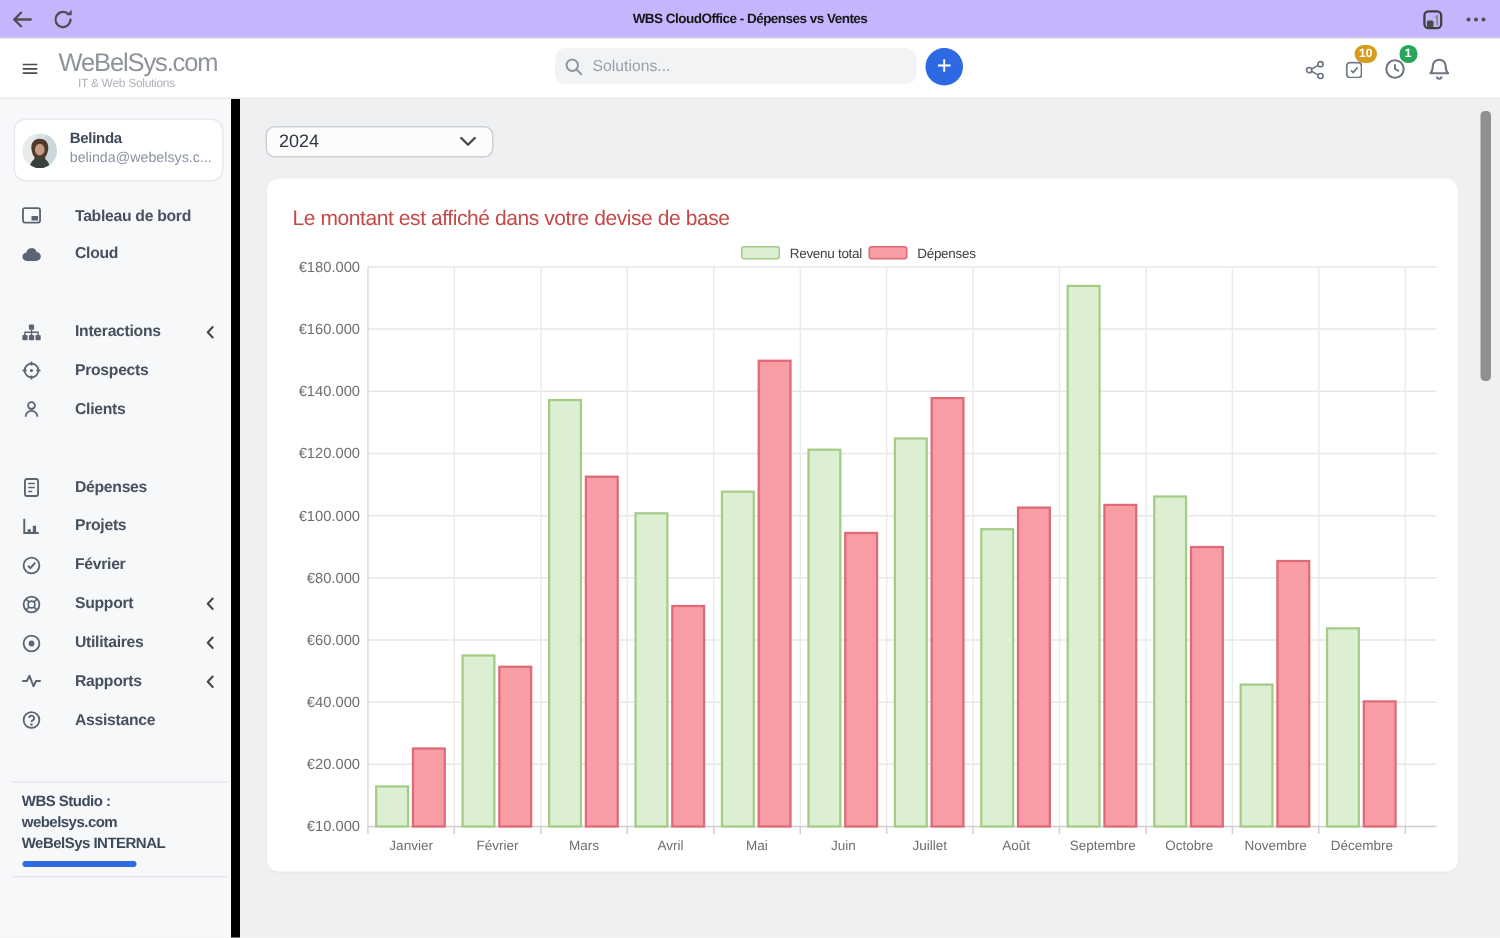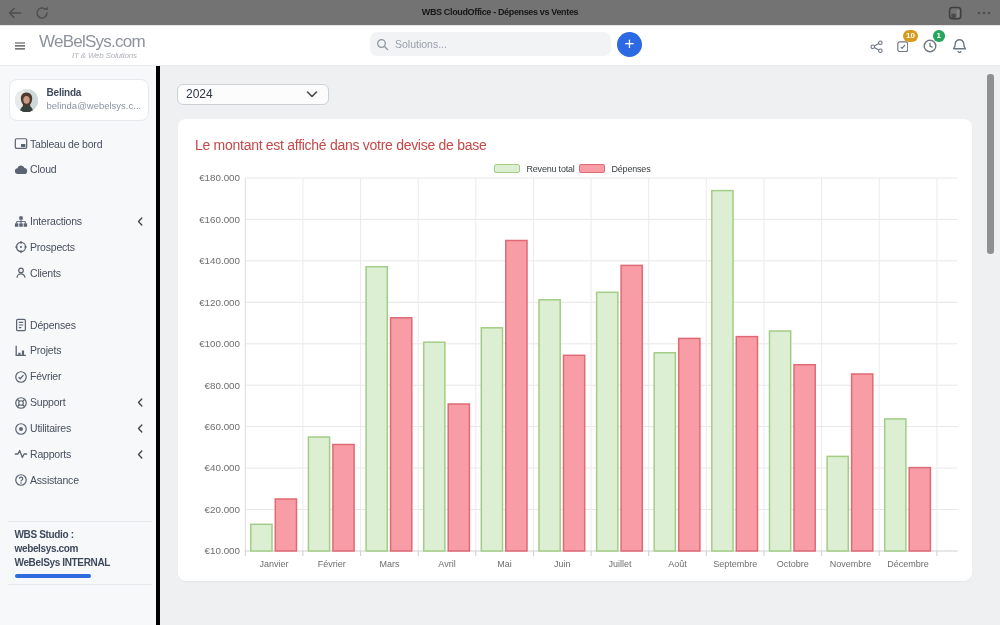--- a/index.html
+++ b/index.html
@@ -1,30 +1,30 @@
 <!DOCTYPE html>
 <html><head><meta charset="utf-8">
 <style>
 *{margin:0;padding:0;box-sizing:border-box}
 html,body{width:1000px;height:625px;overflow:hidden;font-family:"Liberation Sans",sans-serif;background:#eff0f2}
 .abs{position:absolute}
-#chrome{position:absolute;left:0;top:0;width:1000px;height:26px;background:#737373;border-bottom:1px solid #e6e5e4}
+#chrome{position:absolute;left:0;top:0;width:1000px;height:26px;background:#c4b5fd;border-bottom:1px solid #e6e5e4}
 #chrome .title{position:absolute;left:0;right:0;top:6.5px;text-align:center;font-size:9px;font-weight:bold;letter-spacing:-0.35px;color:#161616}
 #hdr{position:absolute;left:0;top:26px;width:1000px;height:40px;background:#fff;border-bottom:1px solid #e9eaec}
 .logo{position:absolute;left:39px;top:6px;font-size:17px;font-weight:400;color:#8d929b;letter-spacing:-0.75px}
-.logosub{position:absolute;left:72px;top:24.5px;font-size:8px;font-style:italic;color:#aeb2b9;letter-spacing:-0.2px}
+.logosub{position:absolute;left:52px;top:24.5px;font-size:8px;color:#aeb2b9;letter-spacing:-0.2px}
 .search{position:absolute;left:370px;top:6px;width:241px;height:24px;background:#f2f3f5;border-radius:7px;color:#98a0ac;font-size:10.5px;line-height:24px;padding-left:25px}
 .plus{position:absolute;left:617px;top:5.5px;width:25px;height:25px;border-radius:50%;background:#2c69e2;color:#fff;text-align:center;line-height:23px;font-size:17px}
-#side{position:absolute;left:0;top:66px;width:160px;height:559px;background:#f7f8fa;border-right:4px solid #000000}
+#side{position:absolute;left:0;top:66px;width:160px;height:559px;background:#f7f8fa;border-right:6px solid #000000}
 .ucard{position:absolute;left:9px;top:12.5px;width:140px;height:42.5px;background:#fff;border:1px solid #e7e9ed;border-radius:8px}
 .uname{position:absolute;left:46.5px;top:21px;font-size:10px;font-weight:bold;color:#3e4a5c;letter-spacing:-0.2px}
 .umail{position:absolute;left:46.5px;top:34px;font-size:9.5px;color:#8a93a3;white-space:nowrap}
 .mi{position:absolute;left:14px;width:146px;height:26px}
 .mic{position:absolute;left:0;top:6px;width:14px;height:14px}
-.ml{position:absolute;left:16px;top:6.5px;font-size:10.5px;font-weight:normal;color:#47505f;letter-spacing:-0.2px}
+.ml{position:absolute;left:36px;top:6.5px;font-size:10.5px;font-weight:bold;color:#47505f;letter-spacing:-0.2px}
 .chev{position:absolute;left:123px;top:8.5px;width:6px;height:9px}
 .sep{position:absolute;left:8px;width:144px;border-top:1px solid #e5e7eb}
 .foot{position:absolute;left:14.5px;font-size:10px;font-weight:bold;color:#3e4a5c;letter-spacing:-0.35px}
 .bluebar{position:absolute;left:15px;top:507.5px;width:76px;height:4px;background:#2e6bdf;border-radius:2px}
 .select{position:absolute;left:177px;top:84px;width:152px;height:21px;background:#fcfcfd;border:1px solid #cdd0d5;border-radius:6px;font-size:12px;color:#2f3642;line-height:19px;padding-left:8px}
 .card{position:absolute;left:178px;top:119px;width:794px;height:462px;background:#fff;border-radius:8px;box-shadow:0 1px 2px rgba(0,0,0,.04)}
 .warn{position:absolute;left:195px;top:136.5px;font-size:14px;font-weight:normal;color:#c64848;letter-spacing:-0.28px}
 .legtxt{position:absolute;font-size:9px;color:#3a3f42;letter-spacing:-0.2px}
 .sw{position:absolute;width:26px;height:9px;border-radius:2px}
 .scrollbar{position:absolute;left:987px;top:74px;width:6.5px;height:180px;background:#909090;border-radius:3px}

